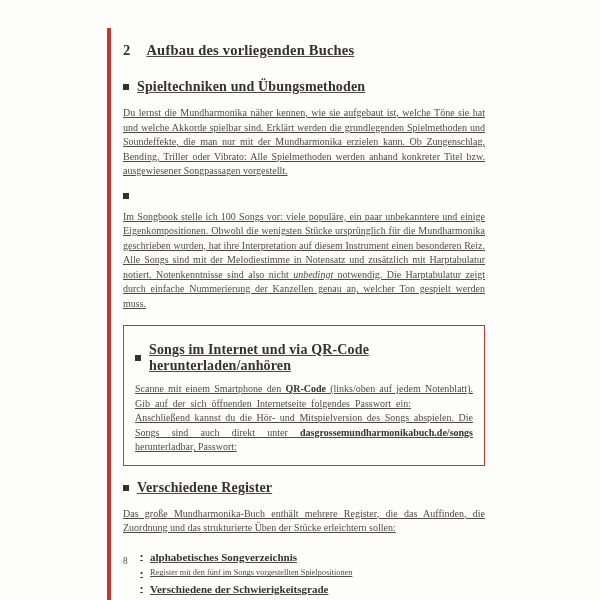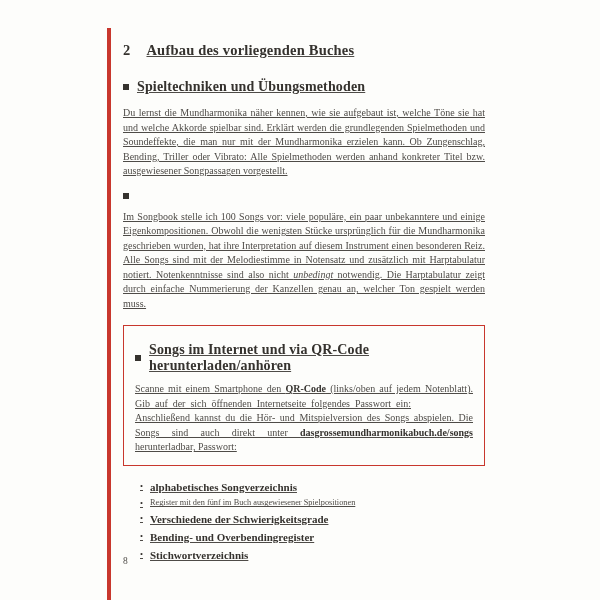--- a/index.html
+++ b/index.html
@@ -118,35 +118,40 @@
     <p class="body"><span>Im Songbook stelle ich 100 Songs vor: viele populäre, ein paar unbekanntere und einige Eigenkompositionen. Obwohl die wenigsten Stücke ursprünglich für die Mundharmonika geschrieben wurden, hat ihre Interpretation auf diesem Instrument einen besonderen Reiz. Alle Songs sind mit der Melodiestimme in Notensatz und zusätzlich mit Harptabulatur notiert. Notenkenntnisse sind also nicht </span><i>unbedingt</i><span> notwendig. Die Harptabulatur zeigt durch einfache Nummerierung der Kanzellen genau an, welcher Ton gespielt werden muss.</span></p>
 
     <div class="qr-box">
       <div class="section-heading">
         <span class="sq"></span>
         <span>Songs im Internet und via QR-Code herunterladen/anhören</span>
       </div>
       <p class="body"><span>Scanne mit einem Smartphone den </span><b class="inline-bold">QR-Code</b><span> (links/oben auf jedem Notenblatt). Gib auf der sich öffnenden Internetseite folgendes Passwort ein:</span><span class="blank"></span><span>Anschließend kannst du die Hör- und Mitspielversion des Songs abspielen. Die Songs sind auch direkt unter </span><b class="inline-bold">dasgrossemundharmonikabuch.de/songs</b><span> herunterladbar, Passwort:</span><span class="blank-short"></span></p>
     </div>
 
+    <div class="section-heading">
+      <span class="sq"></span>
+      <span>Verschiedene Register</span>
+    </div>
+    <p class="body">Das große Mundharmonika-Buch enthält mehrere Register, die das Auffinden, die Zuordnung und das strukturierte Üben der Stücke erleichtern sollen:</p>
 
     <div class="register-list">
 
       <div class="list-item">
         <span class="bullet">•</span>
         <div class="li-text">
           <div class="li-label">alphabetisches Songverzeichnis</div>
           <div class="li-desc"></div>
         </div>
       </div>
 
       <div class="list-item">
         <span class="bullet">•</span>
         <div class="li-text">
-          <div class="li-desc">Register mit den fünf im Buch ausgewiesener Spielpositionen</div>
+          <div class="li-desc">Register mit den fünf im Songs vorgestellten Spielpositionen</div>
         </div>
       </div>
 
       <div class="list-item">
         <span class="bullet">•</span>
         <div class="li-text">
           <div class="li-label">Verschiedene der Schwierigkeitsgrade</div>
         </div>
       </div>
 

